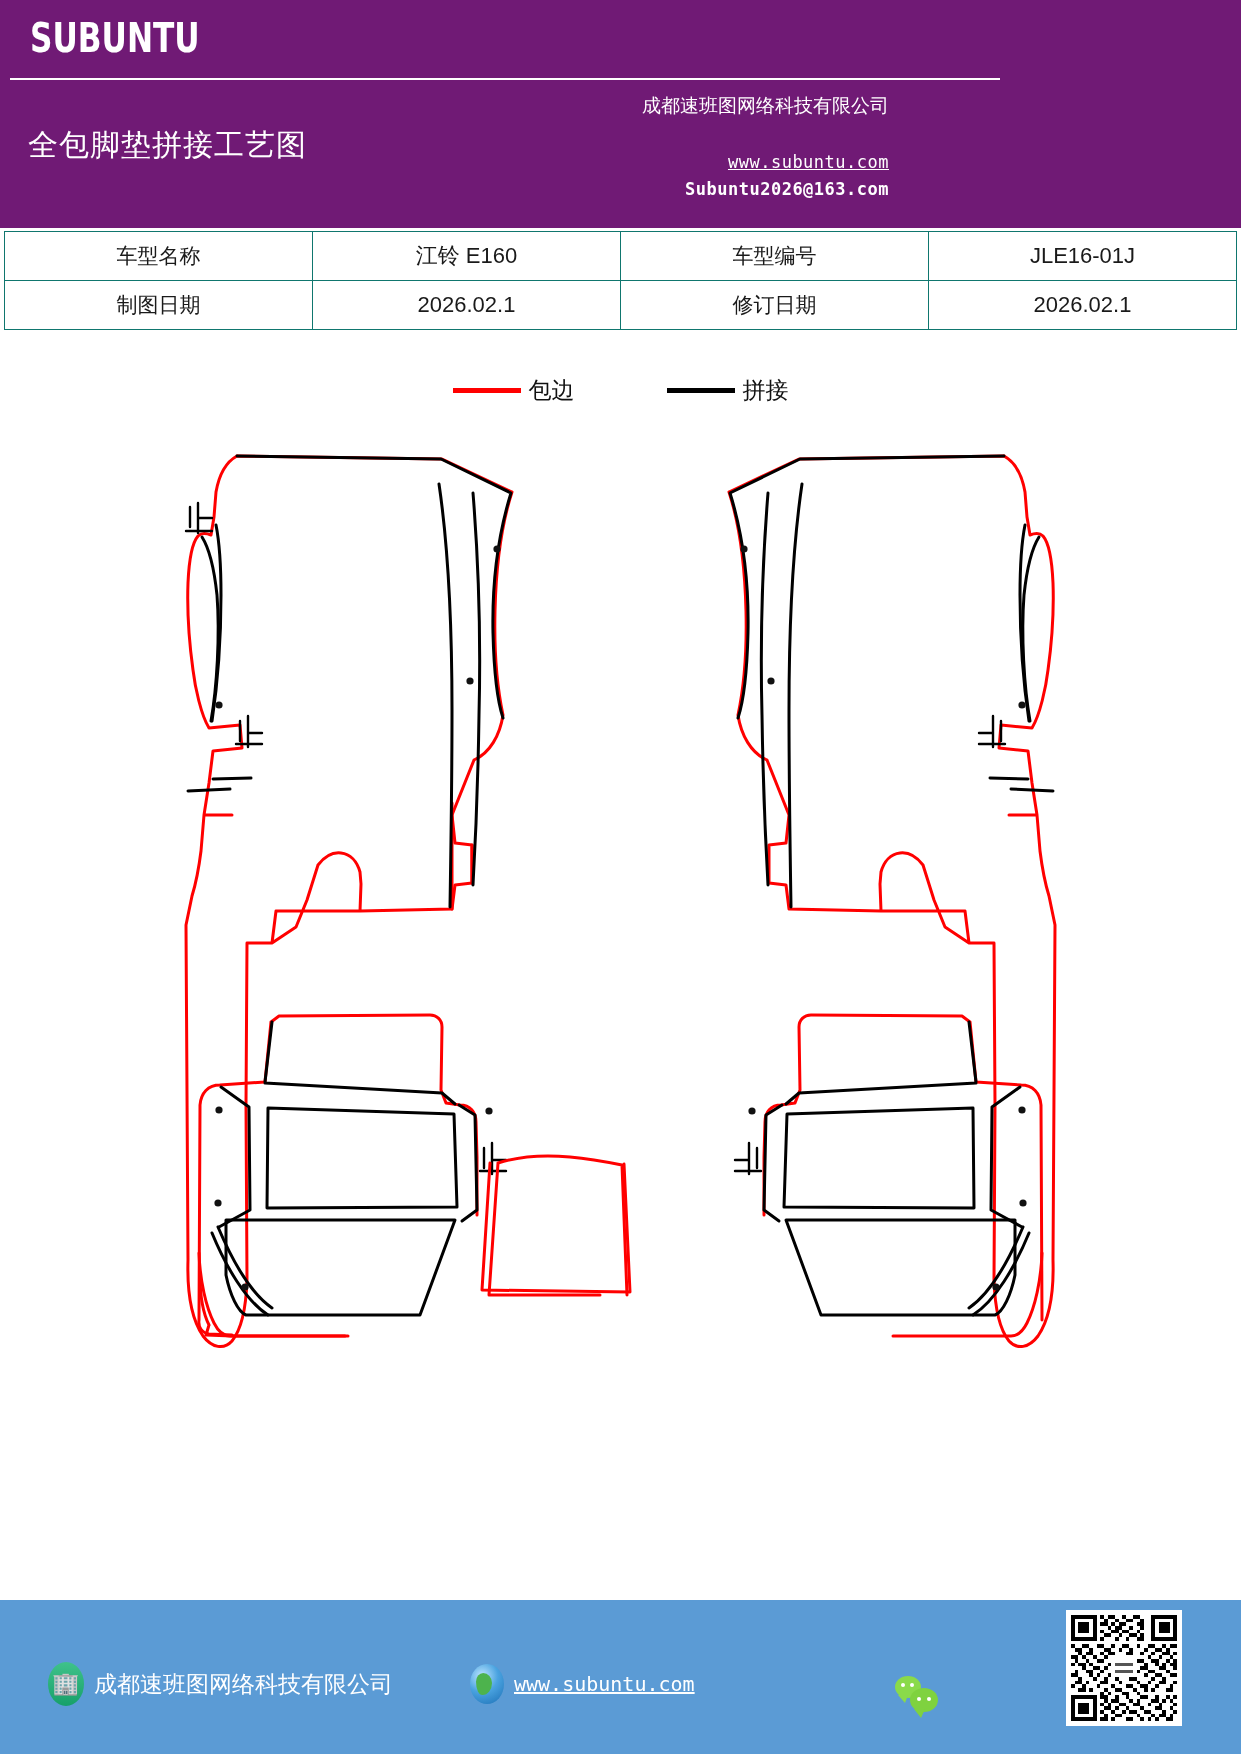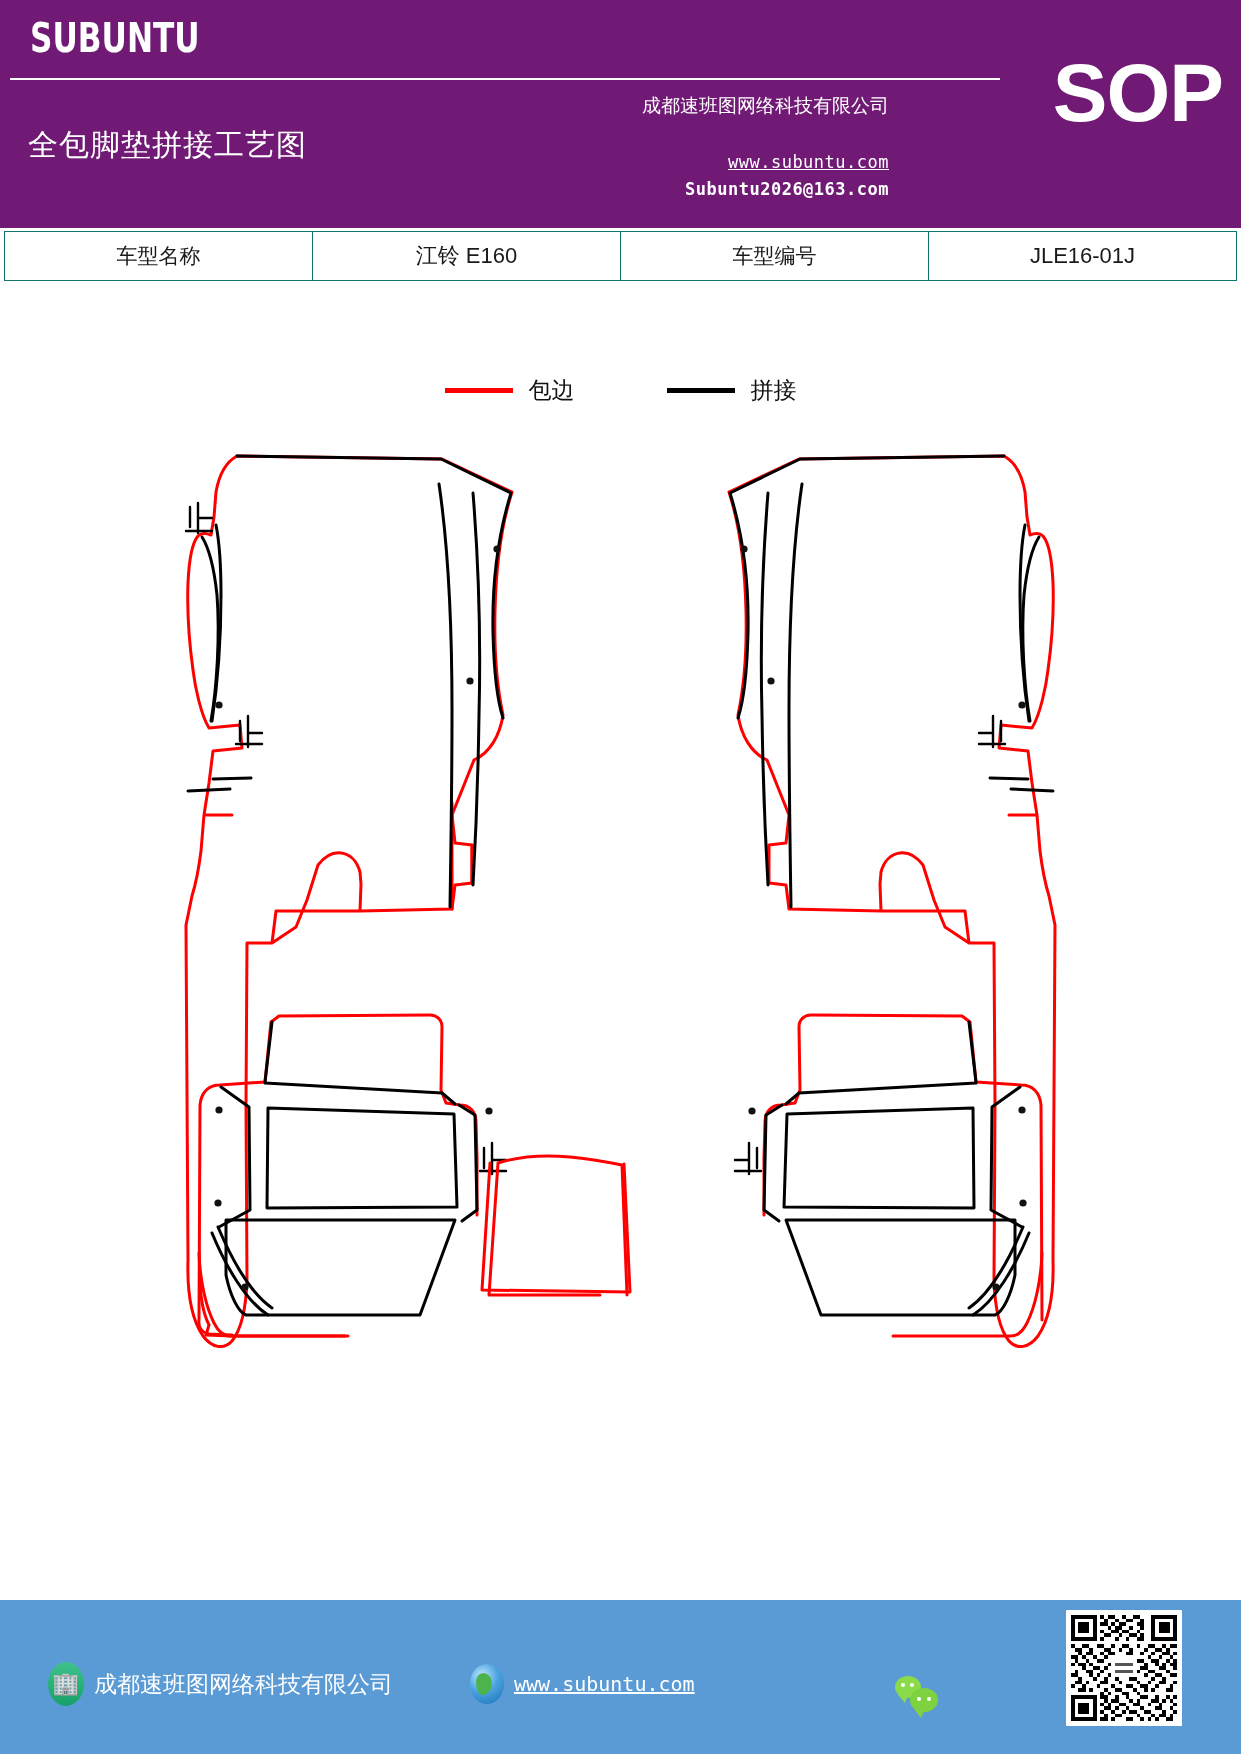--- a/index.html
+++ b/index.html
@@ -130,21 +130,21 @@
     width: 1241px;
     height: 60px;
     display: flex;
     align-items: center;
     justify-content: center;
     gap: 92px;
   }
   .legend-item {
     display: flex;
     align-items: center;
-    gap: 16px;
+    gap: 8px;
   }
   .legend-swatch {
     width: 68px;
     height: 5px;
     display: block;
   }
   .legend-label {
     font-size: 23px;
     color: #111111;
     font-family: "Liberation Serif", "DejaVu Serif", serif;
@@ -279,30 +279,35 @@
 </head>
 <body>
 
 <div class="header" style="background: #701a75;">
   <div class="brand">SUBUNTU</div>
   <div class="hdr-rule"></div>
   <div class="doc-title">全包脚垫拼接工艺图</div>
   <div class="company-cn">成都速班图网络科技有限公司</div>
   <div class="site-link">www.subuntu.com</div>
   <div class="email">Subuntu2026@163.com</div>
-  <div class="sop">SOP</div>
 </div>
 
 <table class="info-table">
   <tbody>
     <tr>
       <td>车型名称</td>
       <td class="val">江铃 E160</td>
       <td>车型编号</td>
       <td class="val">JLE16-01J</td>
+    </tr>
+    <tr>
+      <td>制图日期</td>
+      <td class="val">2026.02.1</td>
+      <td>修订日期</td>
+      <td class="val">2026.02.1</td>
     </tr>
   </tbody>
 </table>
 
 <div class="legend">
   <div class="legend-item">
     <span class="legend-swatch" id="sw0" style="background: rgb(255, 0, 0);"></span>
     <span class="legend-label">包边</span>
   </div>
   <div class="legend-item">

